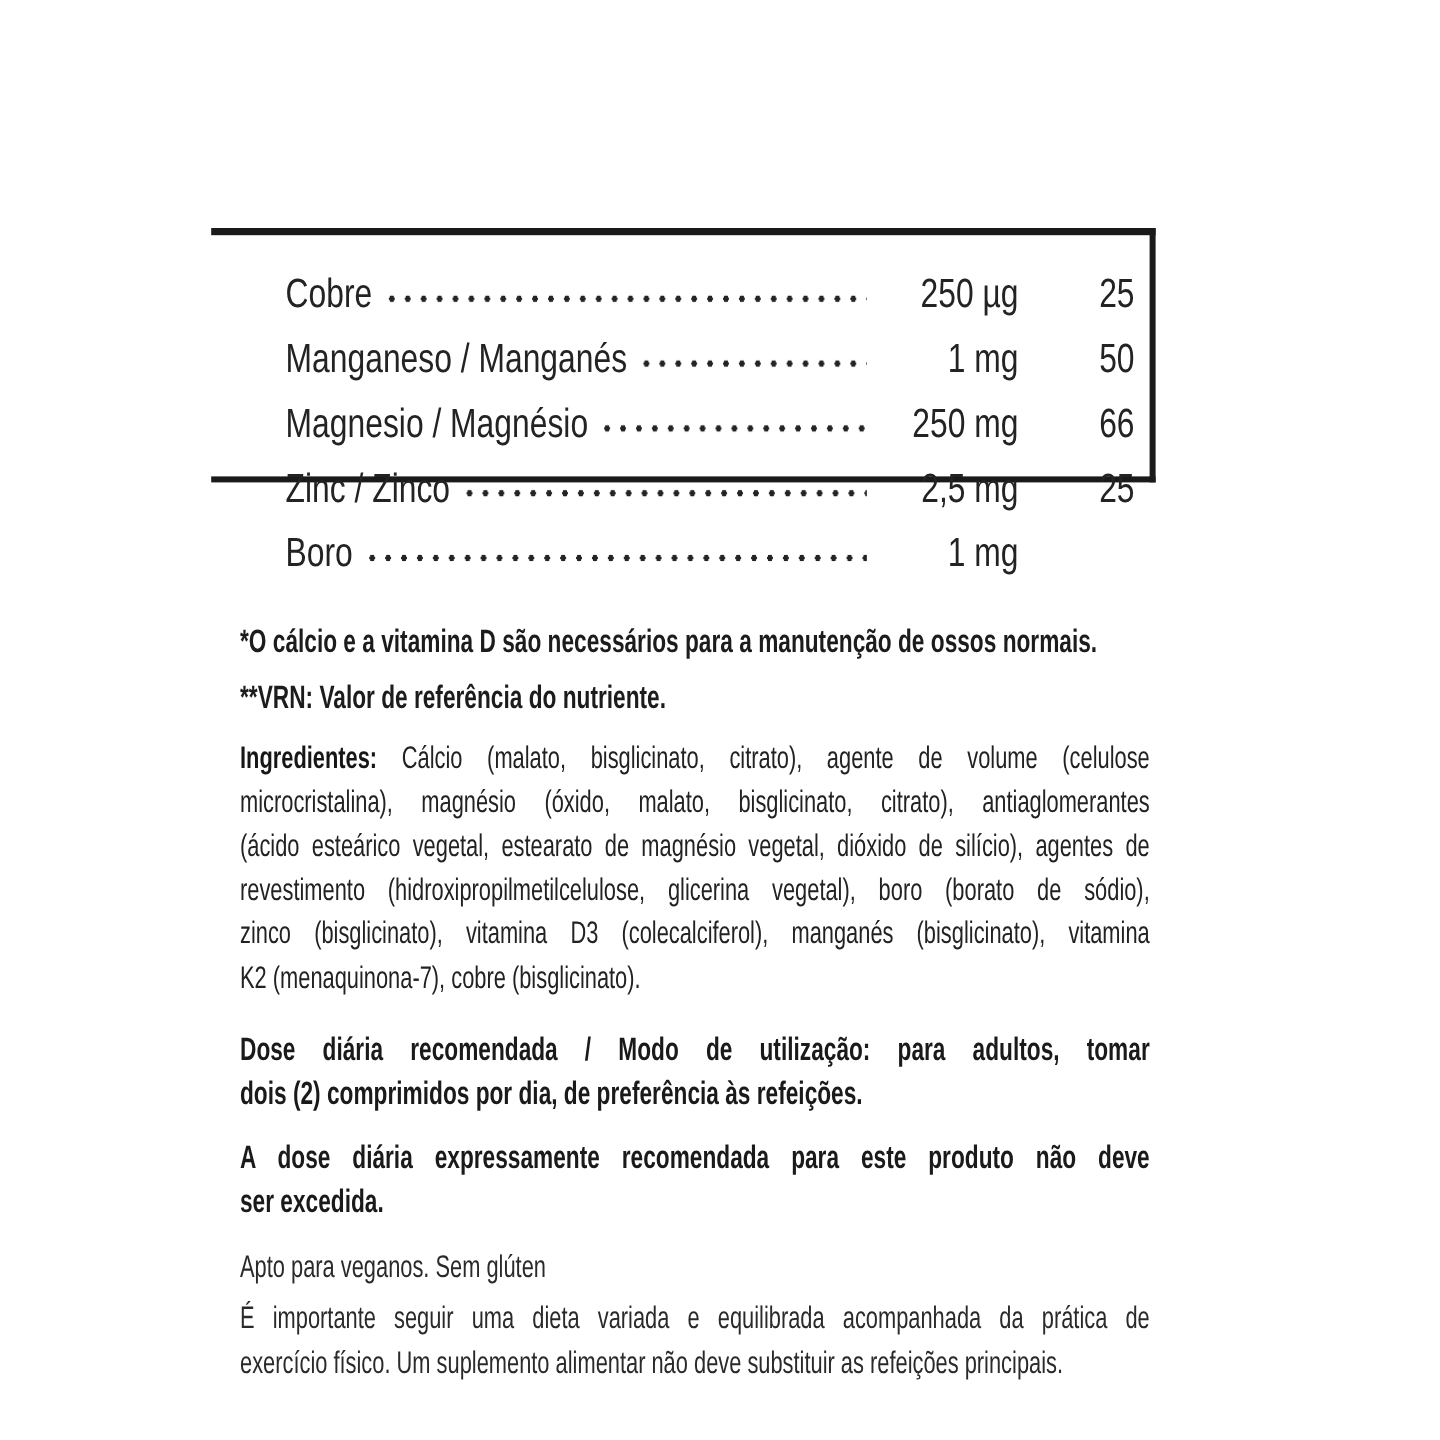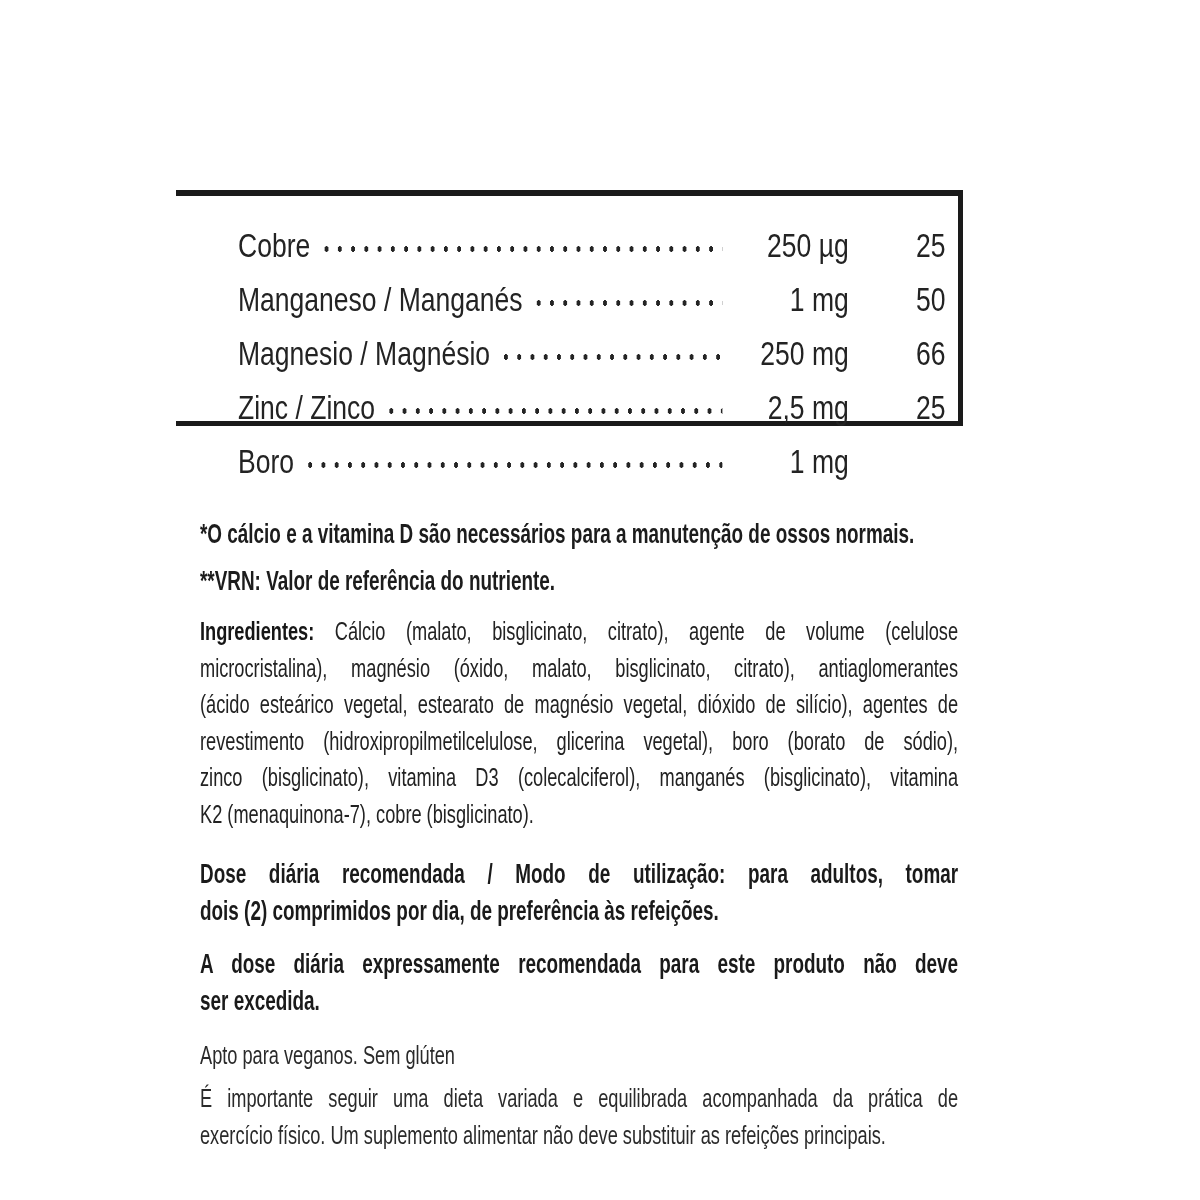--- a/index.html
+++ b/index.html
@@ -5,21 +5,21 @@
   html,body{margin:0;padding:0;}
   body{
     width:1200px;height:1200px;position:relative;background:#ffffff;
     font-family:"Liberation Sans","DejaVu Sans",sans-serif;color:#1f1f1f;
     overflow:hidden;
   }
   .abs{position:absolute;}
 
   
   .panel{
-    left:176px;top:190px;width:787px;height:236px;
+    left:176px;top:190px;width:787px;height:212px;
     border-top:6px solid #1a1a1a;
     border-bottom:5px solid #1a1a1a;
     border-right:5px solid #1a1a1a;
     box-sizing:border-box;
     background:#fff;
   }
   .rows{
     margin:17px 0 0 62px;
     width:923px;
     transform:scaleX(0.78);transform-origin:0 0;

